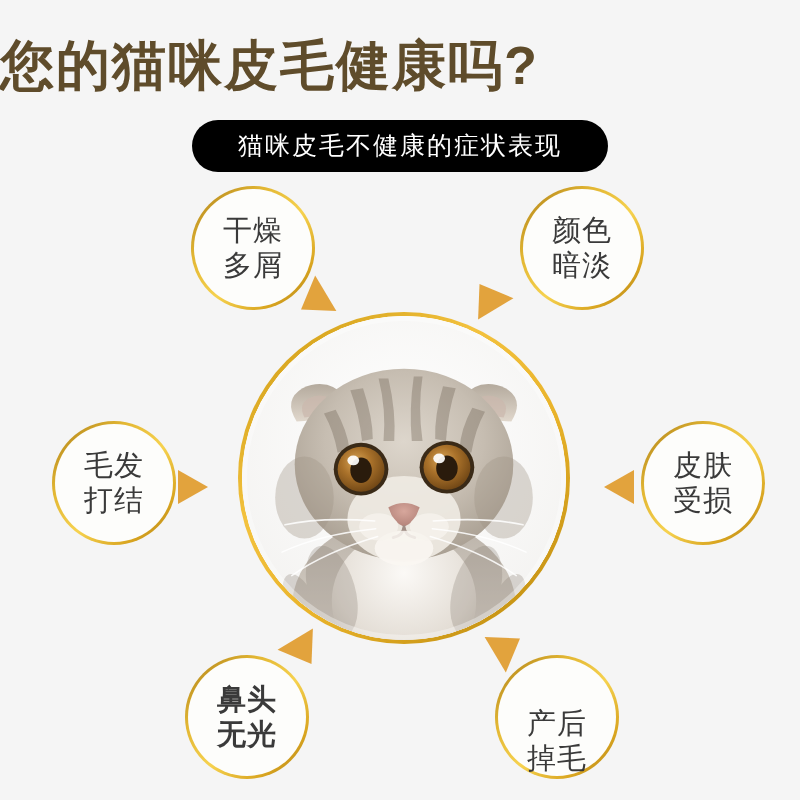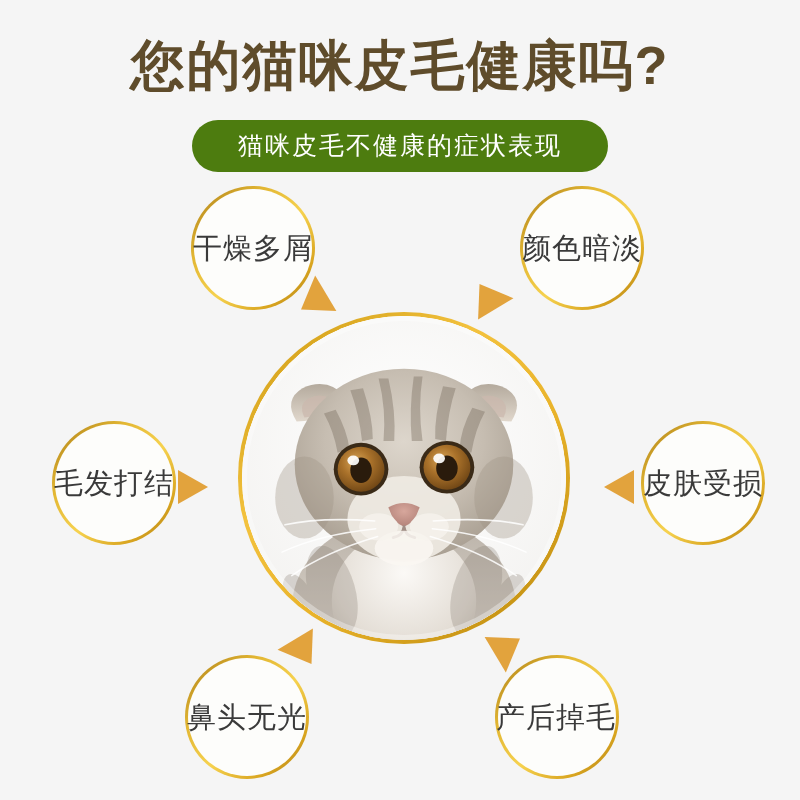--- a/index.html
+++ b/index.html
@@ -19,34 +19,34 @@
     height: 800px;
     background: #f5f5f5;
   }
 
   
   .page-title {
     position: absolute;
     left: 0;
     top: 34px;
     width: 800px;
-    text-align: center;
+    text-align: left;
     font-size: 54px;
     font-weight: bold;
     letter-spacing: 2px;
     color: #5f4c2b;
     line-height: 62px;
     white-space: nowrap;
   }
   .subtitle-banner {
     position: absolute;
     left: 50%;
     top: 120px;
     transform: translateX(-50%);
-    background: #4d7c0f;
+    background: #000000;
     color: #ffffff;
     font-size: 25px;
     letter-spacing: 2px;
     padding: 10px 46px 12px 46px;
     border-radius: 28px;
     line-height: 30px;
     white-space: nowrap;
   }
 
   
@@ -79,36 +79,36 @@
     position: absolute;
     width: 124px;
     height: 124px;
     border-radius: 50%;
     box-sizing: border-box;
     border: 3px solid transparent;
     background:
       linear-gradient(#fdfdfb, #fdfdfb) padding-box,
       linear-gradient(135deg, #a87a16 0%, #e3b733 30%, #f6d24f 55%, #d9a520 80%, #a87a16 100%) border-box;
     display: flex;
-    flex-direction: row;
+    flex-direction: column;
     align-items: center;
     justify-content: center;
   }
   .bubble .line {
     font-size: 29px;
     color: #3a3a3a;
     line-height: 35px;
     letter-spacing: 1px;
     white-space: nowrap;
   }
   .b-tl { left: 191px; top: 186px; }
   .b-tr { left: 520px; top: 186px; }
   .b-ml { left: 52px;  top: 421px; }
   .b-mr { left: 641px; top: 421px; }
-  .b-bl { left: 185px; top: 655px; }
+  .b-bl { left: 185px; top: 655px; font-weight: bold; }
   .b-br { left: 495px; top: 655px; justify-content: flex-end; }
 
   
   .arrow {
     position: absolute;
     width: 0;
     height: 0;
     border-style: solid;
   }
   

